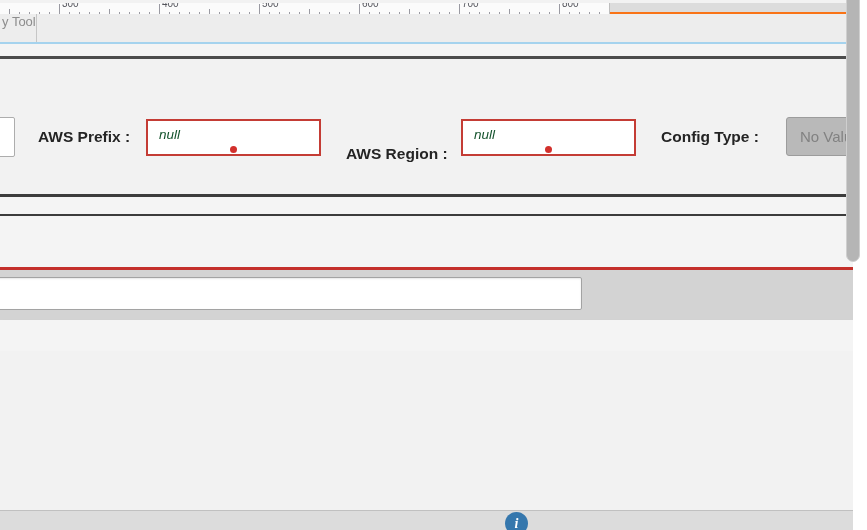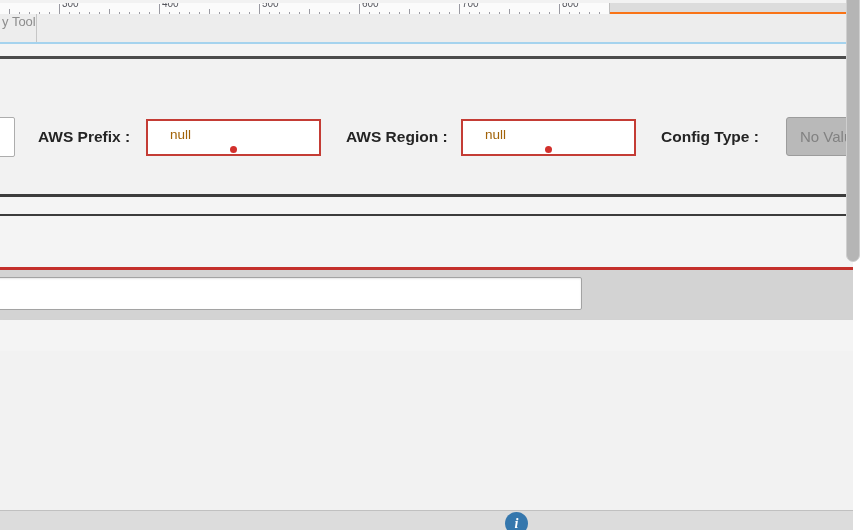--- a/index.html
+++ b/index.html
@@ -36,29 +36,29 @@
   .band-light-2  { position: absolute; left: 0; top: 216px; width: 853px; height: 51px; background: #f4f4f4; }
 
   
   .config-section { position: absolute; left: 0; top: 59px; width: 853px; height: 135px; background: #f2f2f2; }
 
   .partial-input { position: absolute; left: -28px; top: 58px; width: 43px; height: 40px;
                    background: #ffffff; border: 1px solid #adadad; border-radius: 2px; }
 
   .field-label { position: absolute; top: 69px; font-size: 15.5px; font-weight: bold; color: #242424; white-space: nowrap; }
   .lbl-prefix { left: 38px; }
-  .lbl-region { left: 346px; }
+  .lbl-region { left: 346px; margin-top: 17px; }
   .lbl-backend { left: 661px; }
 
   .error-input-wrap { position: absolute; top: 60px; width: 175px; height: 37px; }
   .wrap-prefix { left: 146px; }
   .wrap-region { left: 461px; }
   .error-input { width: 100%; height: 100%; background: #ffffff; border: 2px solid #c43c35;
-                 font-family: "Liberation Sans", sans-serif; font-size: 13.5px; color: #a16207;
-                 padding: 0 0 6px 22px; outline: none; }
+                 font-family: "Liberation Sans", sans-serif; font-size: 13.5px; color: #14532d;
+                 padding: 0 0 6px 11px; outline: none; font-style: italic; }
   .error-dot { position: absolute; left: 50%; margin-left: -3.5px; bottom: 3px;
                width: 7px; height: 7px; border-radius: 50%; background: #d2302c; }
 
   .no-value-box { position: absolute; left: 786px; top: 58px; width: 74px; height: 39px;
                   background: #b9b9b9; border: 1px solid #9c9c9c; border-radius: 3px;
                   display: flex; align-items: center; padding-left: 13px;
                   font-size: 15px; color: #828282; white-space: nowrap; overflow: hidden; }
 
   
   .gray-band { position: absolute; left: 0; top: 269.5px; width: 853px; height: 50.5px; background: #d3d3d3; }

